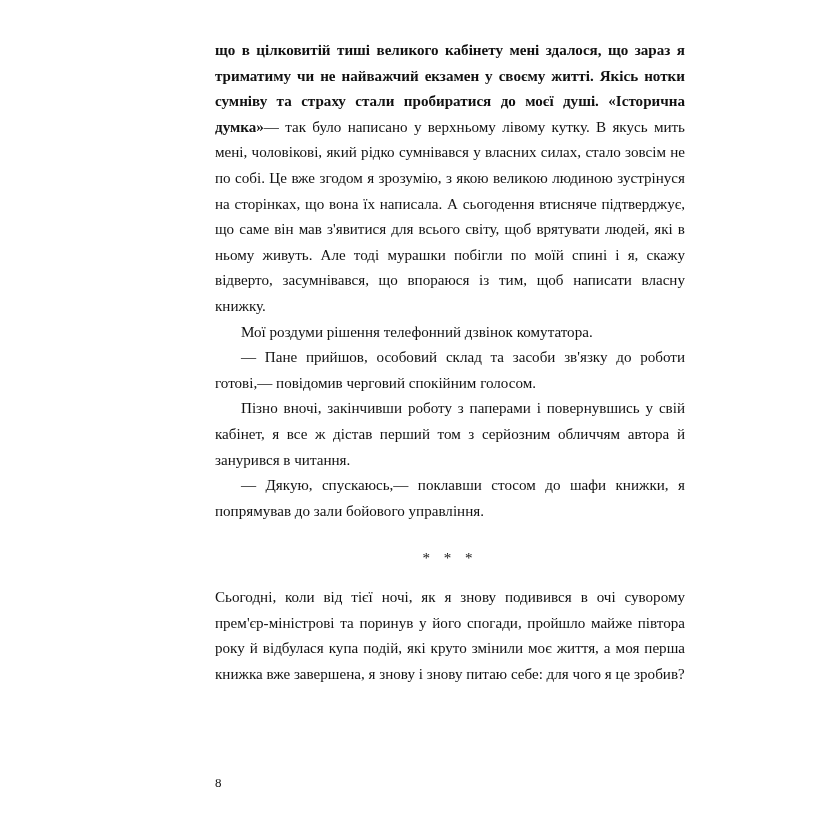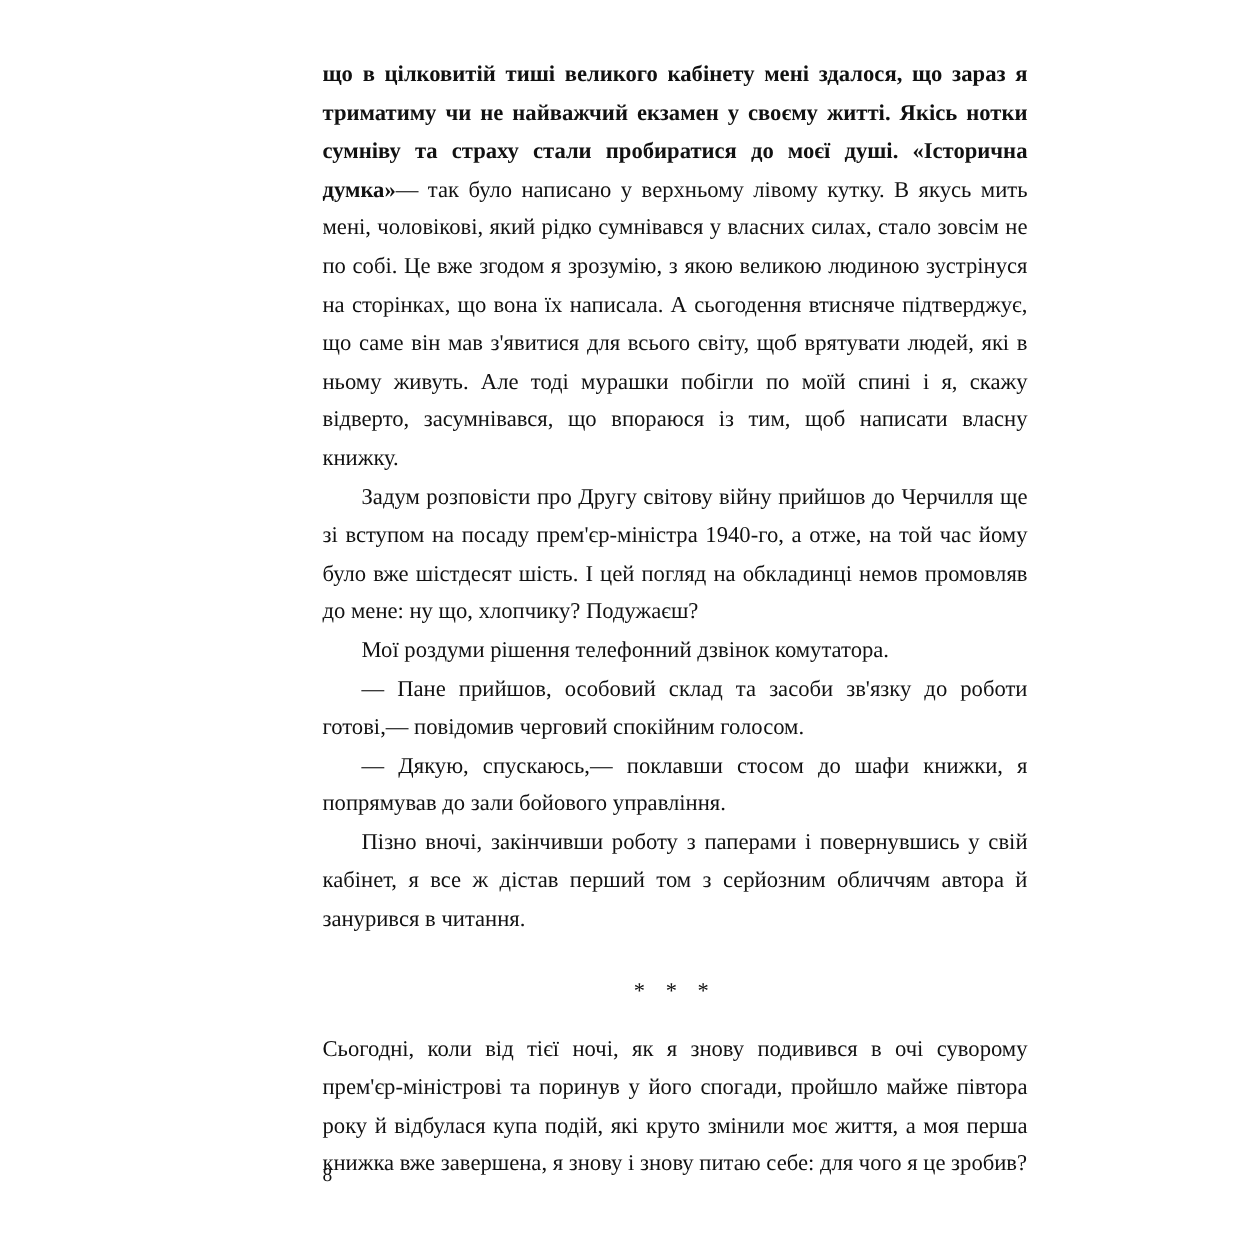--- a/index.html
+++ b/index.html
@@ -62,30 +62,29 @@
 </style>
 </head>
 <body>
 
 <div class="page">
 
   <div class="text-column">
 
     <p class="para"><span class="bold-lead">що в цілковитій тиші великого кабінету мені здалося, що зараз я триматиму чи не найважчий екзамен у своєму житті. Якісь нотки сумніву та страху стали пробиратися до моєї душі. «Історична думка»</span><span>— так було написано у верхньому лівому кутку. В якусь мить мені, чоловікові, який рідко сумнівався у власних силах, стало зовсім не по собі. Це вже згодом я зрозумію, з якою великою людиною зустрінуся на сторінках, що вона їх написала. А сьогодення втисняче підтверджує, що саме він мав з'явитися для всього світу, щоб врятувати людей, які в ньому живуть. Але тоді мурашки побігли по моїй спині і я, скажу відверто, засумнівався, що впораюся із тим, щоб написати власну книжку.</span></p>
 
-    <p class="para indent">Задум розповісти про Другу світову війну прийшов до Черчилля ще зі вступом на посаду прем'єр-міністра 1940-го, а отже, на той час йому було вже шістдесят шість. І цей погляд на обкладинці немов промовляв до мене: ну що, хлопчику? Подужаєш?</p>
 
 
     <p class="para indent">Мої роздуми рішення телефонний дзвінок комутатора.</p>
 
     <p class="para indent">— Пане прийшов, особовий склад та засоби зв'язку до роботи готові,— повідомив черговий спокійним голосом.</p>
 
+    <p class="para indent">Пізно вночі, закінчивши роботу з паперами і повернувшись у свій кабінет, я все ж дістав перший том з серйозним обличчям автора й занурився в читання.</p>
+
     <p class="para indent">— Дякую, спускаюсь,— поклавши стосом до шафи книжки, я попрямував до зали бойового управління.</p>
-
-    <p class="para indent">Пізно вночі, закінчивши роботу з паперами і повернувшись у свій кабінет, я все ж дістав перший том з серйозним обличчям автора й занурився в читання.</p>
 
     <div class="divider">* * *</div>
 
     <div class="last-block">
       <p class="para">Сьогодні, коли від тієї ночі, як я знову подивився в очі суворому прем'єр-міністрові та поринув у його спогади, пройшло майже півтора року й відбулася купа подій, які круто змінили моє життя, а моя перша книжка вже завершена, я знову і знову питаю себе: для чого я це зробив?</p>
     </div>
 
   </div>
 
   <div class="folio">8</div>

